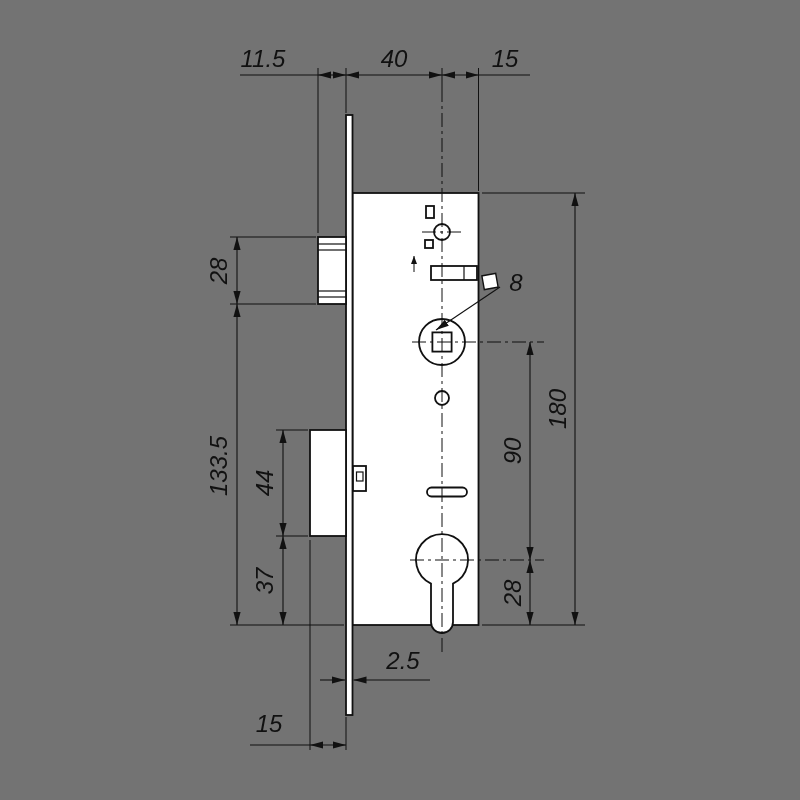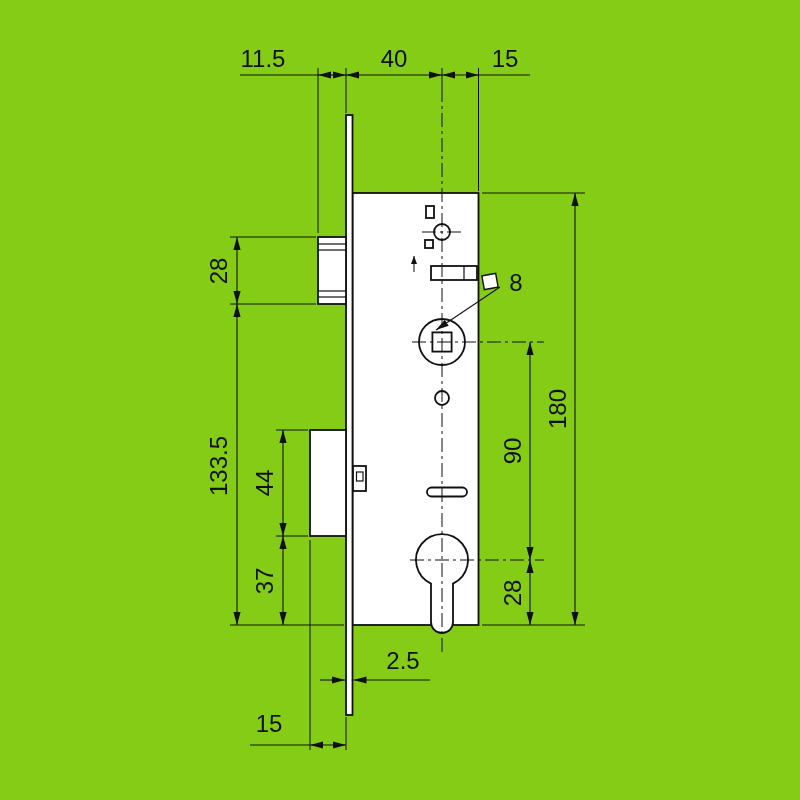--- a/index.html
+++ b/index.html
@@ -1,16 +1,16 @@
 <!DOCTYPE html>
 <html><head>
 <meta charset="utf-8">
 <style>
   html,body{margin:0;padding:0;background:#ffffff;}
-  .canvas{width:800px;height:800px;background:#84cc16;position:relative;}
+  .canvas{width:800px;height:800px;background:#737373;position:relative;font-style:italic;}
   svg{display:block;}
   text{
     font-family:"Liberation Sans","DejaVu Sans",sans-serif;
     font-size:24px;
     fill:#111;
   }
   .part{fill:#ffffff;stroke:#111;stroke-width:1.8;}
   .partline{fill:none;stroke:#111;stroke-width:1.2;}
   .thin{fill:none;stroke:#111;stroke-width:1;}
   .dim{fill:none;stroke:#111;stroke-width:1.1;}

